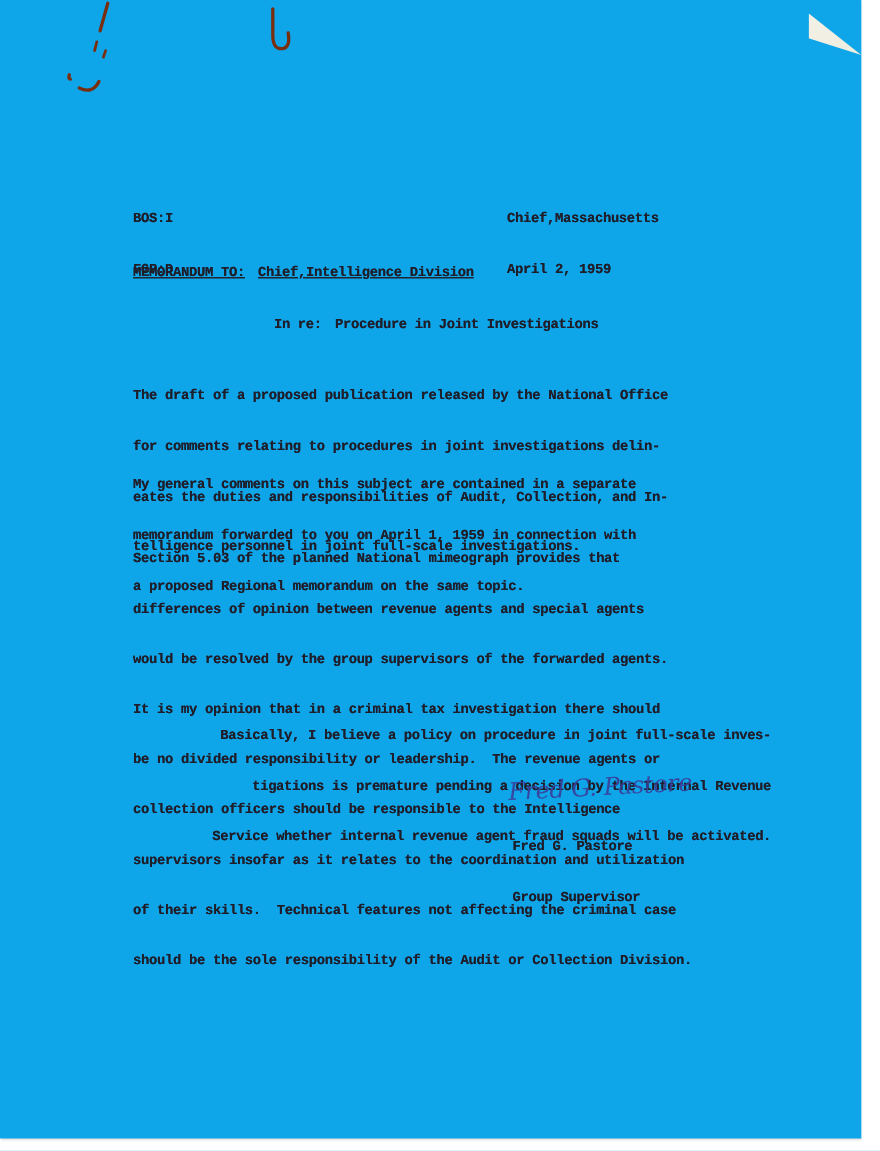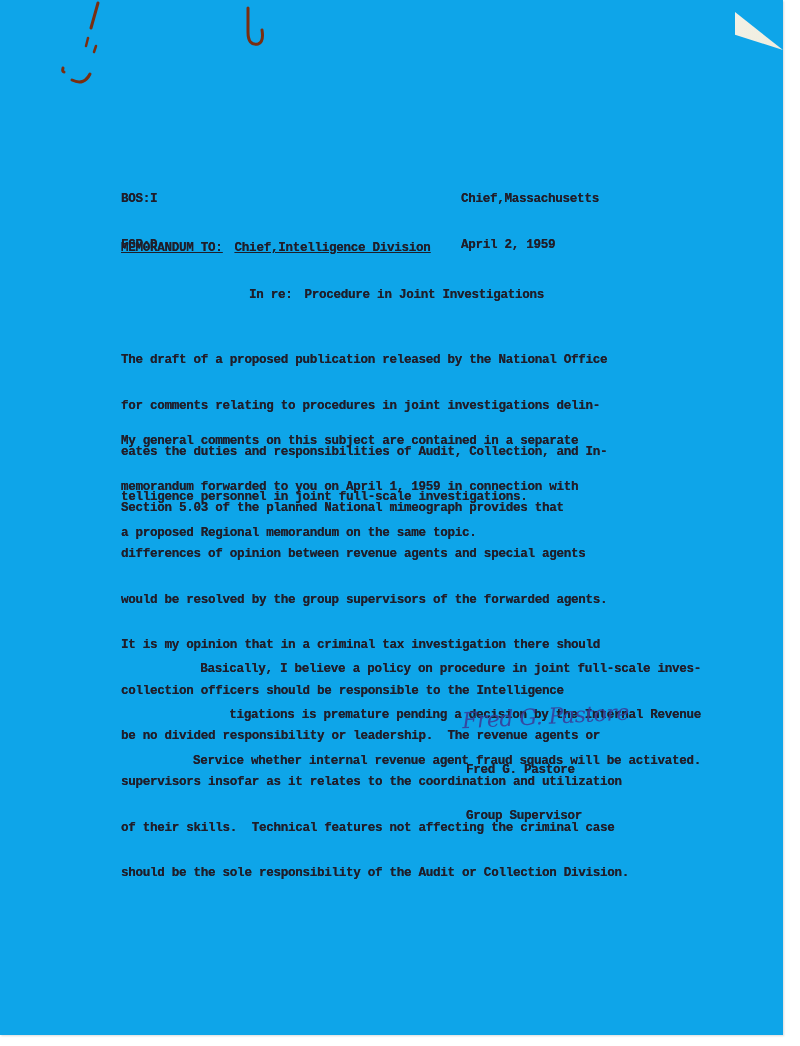--- a/index.html
+++ b/index.html
@@ -125,22 +125,22 @@
     <span class="line">My general comments on this subject are contained in a separate</span>
     <span class="line">memorandum forwarded to you on April 1, 1959 in connection with</span>
     <span class="line">a proposed Regional memorandum on the same topic.</span>
   </div>
 
   <div class="typed para para-3">
     <span class="line">Section 5.03 of the planned National mimeograph provides that</span>
     <span class="line">differences of opinion between revenue agents and special agents</span>
     <span class="line">would be resolved by the group supervisors of the forwarded agents.</span>
     <span class="line">It is my opinion that in a criminal tax investigation there should</span>
+    <span class="line">be no divided responsibility or leadership.  The revenue agents or</span>
     <span class="line">collection officers should be responsible to the Intelligence</span>
-    <span class="line">be no divided responsibility or leadership.  The revenue agents or</span>
     <span class="line">supervisors insofar as it relates to the coordination and utilization</span>
     <span class="line">of their skills.  Technical features not affecting the criminal case</span>
     <span class="line">should be the sole responsibility of the Audit or Collection Division.</span>
   </div>
 
   <div class="typed para para-4">
     <span class="line">Basically, I believe a policy on procedure in joint full-scale inves-</span>
     <span class="line">tigations is premature pending a decision by the Internal Revenue</span>
     <span class="line">Service whether internal revenue agent fraud squads will be activated.</span>
   </div>

